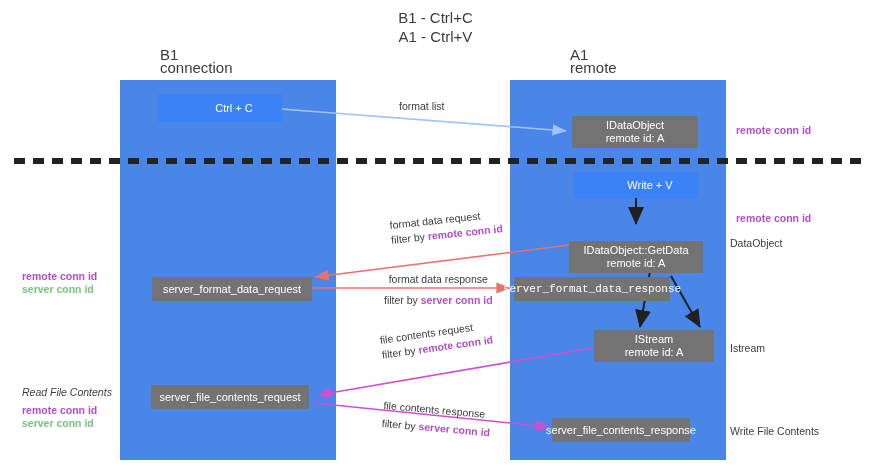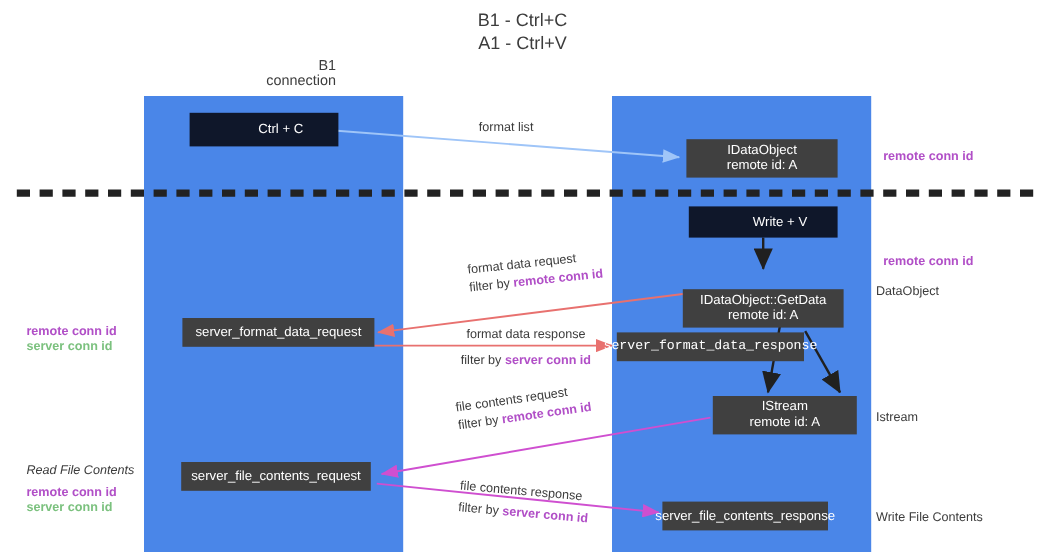--- a/index.html
+++ b/index.html
@@ -1,44 +1,48 @@
 <!DOCTYPE html>
 <html><head>
 <meta charset="utf-8">
 <style>
   html,body{margin:0;padding:0;background:#ffffff;}
   body{width:871px;height:467px;position:relative;overflow:hidden;
        font-family:"Liberation Sans","DejaVu Sans",sans-serif;color:#3c3c3c;}
   #stage{position:absolute;left:0;top:0;width:871px;height:467px;}
   .abs{position:absolute;}
   .title{width:871px;text-align:center;font-size:15px;line-height:19px;color:#3c3c3c;white-space:pre;}
-  .colhead{text-align:right;font-size:12px;line-height:13px;color:#3c3c3c;}
+  .colhead{text-align:left;font-size:15px;line-height:13px;color:#3c3c3c;}
   .lane{background:#4a86e8;}
   .box{box-sizing:border-box;display:flex;flex-direction:column;align-items:center;
        justify-content:center;color:#ffffff;font-size:11px;line-height:13px;text-align:center;}
-  .box.green{background:#0f172a;padding-left:28px;}
-  .box.orange{background:#404040;}
+  .box.green{background:#3b82f6;padding-left:28px;}
+  .box.orange{background:#737373;}
   .lbl{font-size:10.5px;line-height:13px;color:#3c3c3c;white-space:nowrap;}
   .purple{color:#b14fc7;font-weight:bold;}
   .green-t{color:#7bc17e;font-weight:bold;}
   .side{font-size:10.5px;line-height:14px;white-space:nowrap;}
   svg{position:absolute;left:0;top:0;width:871px;height:467px;overflow:visible;}
   .vline{pointer-events:none;}
 </style>
 </head>
 <body>
 
 <div id="stage">
 
   <div class="abs title" style="left:0;top:8px;text-align:center;">B1 - Ctrl+C
 A1 - Ctrl+V</div>
 
   <div class="abs colhead" style="left:160px;top:48px;width:120px;">
     <div>B1</div>
     <div>connection</div>
+  </div>
+  <div class="abs colhead" style="left:570px;top:48px;width:120px;">
+    <div>A1</div>
+    <div>remote</div>
   </div>
 
   <div class="abs lane" style="left:120px;top:80px;width:216px;height:380px;"></div>
   <div class="abs lane" style="left:510px;top:80px;width:216px;height:380px;"></div>
 
   <svg viewBox="0 0 871 467">
     <defs>
       <marker id="ah-blue" markerWidth="9" markerHeight="7" refX="8.5" refY="3.5" orient="auto">
         <polygon points="0 0, 9 3.5, 0 7" fill="#9fc5f8"></polygon>
       </marker>
@@ -85,21 +89,21 @@
 
   <div class="abs box green" style="left:574px;top:172px;width:124px;height:26px;">
     <span>Write + V</span>
   </div>
 
   <div class="abs box orange" style="left:569px;top:229px;width:134px;height:32px;margin-top:12px;">
     <span>IDataObject::GetData</span>
     <span>remote id: A</span>
   </div>
 
-  <div class="abs box orange" style="left:152px;top:265px;width:160px;height:24px;">
+  <div class="abs box orange" style="left:152px;top:277px;width:160px;height:24px;">
     <span>server_format_data_request</span>
   </div>
 
   <div class="abs box orange" style="left:514px;top:277px;width:156px;height:24px;font-family:Liberation Mono, monospace;">
     <span>server_format_data_response</span>
   </div>
 
   <div class="abs box orange" style="left:594px;top:330px;width:120px;height:32px;">
     <span>IStream</span>
     <span>remote id: A</span>

